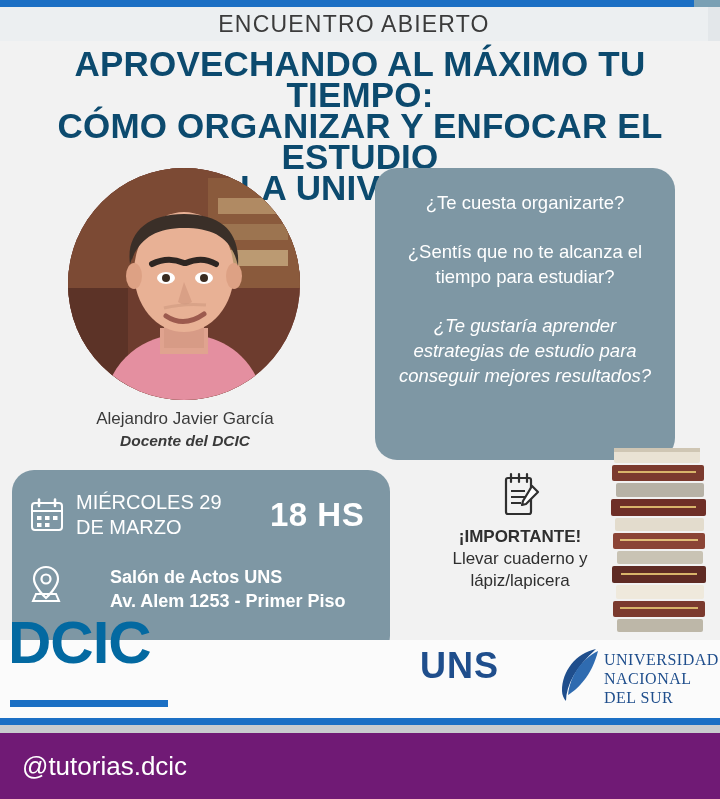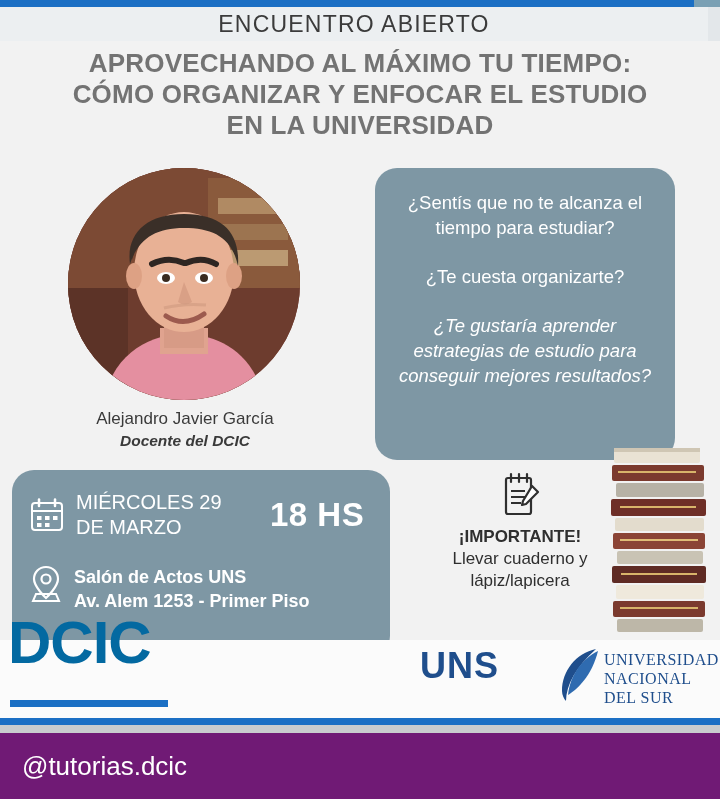--- a/index.html
+++ b/index.html
@@ -65,23 +65,23 @@
     background: #e3e7ea;
   }
   
   .title-wrap {
     position: absolute;
     top: 48px; left: 0;
     width: 720px;
     text-align: center;
   }
   .title-line {
-    font-size: 26px;
-    font-weight: 700;
-    color: #737373;
+    font-size: 35px;
+    font-weight: 700;
+    color: #0c4a6e;
     letter-spacing: 0.2px;
     line-height: 31px;
   }
   
   .photo {
     position: absolute;
     top: 168px; left: 68px;
     width: 232px; height: 232px;
     border-radius: 50%;
     overflow: hidden;
@@ -152,20 +152,21 @@
     font-size: 33px;
     font-weight: 700;
     color: #ffffff;
     letter-spacing: 0.5px;
   }
   .place-row {
     position: absolute;
     top: 94px; left: 18px;
     display: flex;
     align-items: flex-start;
+    gap: 36px;
   }
   .icon-pin { width: 32px; height: 38px; margin-right: 12px; flex: none; }
   .place-text {
     font-size: 18px;
     line-height: 24px;
     font-weight: 700;
     color: #ffffff;
     white-space: pre-line;
     padding-top: 1px;
   }
@@ -315,22 +316,22 @@
       <path d="M98 148 q 18 12 38 -2" stroke="#9c5a4e" stroke-width="5" fill="none" stroke-linecap="round"></path>
 
       <path d="M96 140 q 20 -5 42 -3" stroke="#cf9a81" stroke-width="3" fill="none" opacity="0.6"></path>
     </svg>
   </div>
 
   <div class="speaker-name">Alejandro Javier García</div>
   <div class="speaker-role">Docente del DCIC</div>
 
   <div class="questions">
+    <p>¿Te cuesta organizarte?</p>
     <p>¿Sentís que no te alcanza el tiempo para estudiar?</p>
-    <p>¿Te cuesta organizarte?</p>
     <p>¿Te gustaría aprender estrategias de estudio para conseguir mejores resultados?</p>
   </div>
 
   <div class="info-box">
     <div class="date-row">
       <svg class="icon-cal" viewBox="0 0 34 34">
         <rect x="2" y="5" width="30" height="27" rx="3" fill="none" stroke="#ffffff" stroke-width="2"></rect>
         <line x1="2" y1="13" x2="32" y2="13" stroke="#ffffff" stroke-width="2"></line>
         <line x1="9" y1="1.5" x2="9" y2="8" stroke="#ffffff" stroke-width="2.5" stroke-linecap="round"></line>
         <line x1="25" y1="1.5" x2="25" y2="8" stroke="#ffffff" stroke-width="2.5" stroke-linecap="round"></line>

